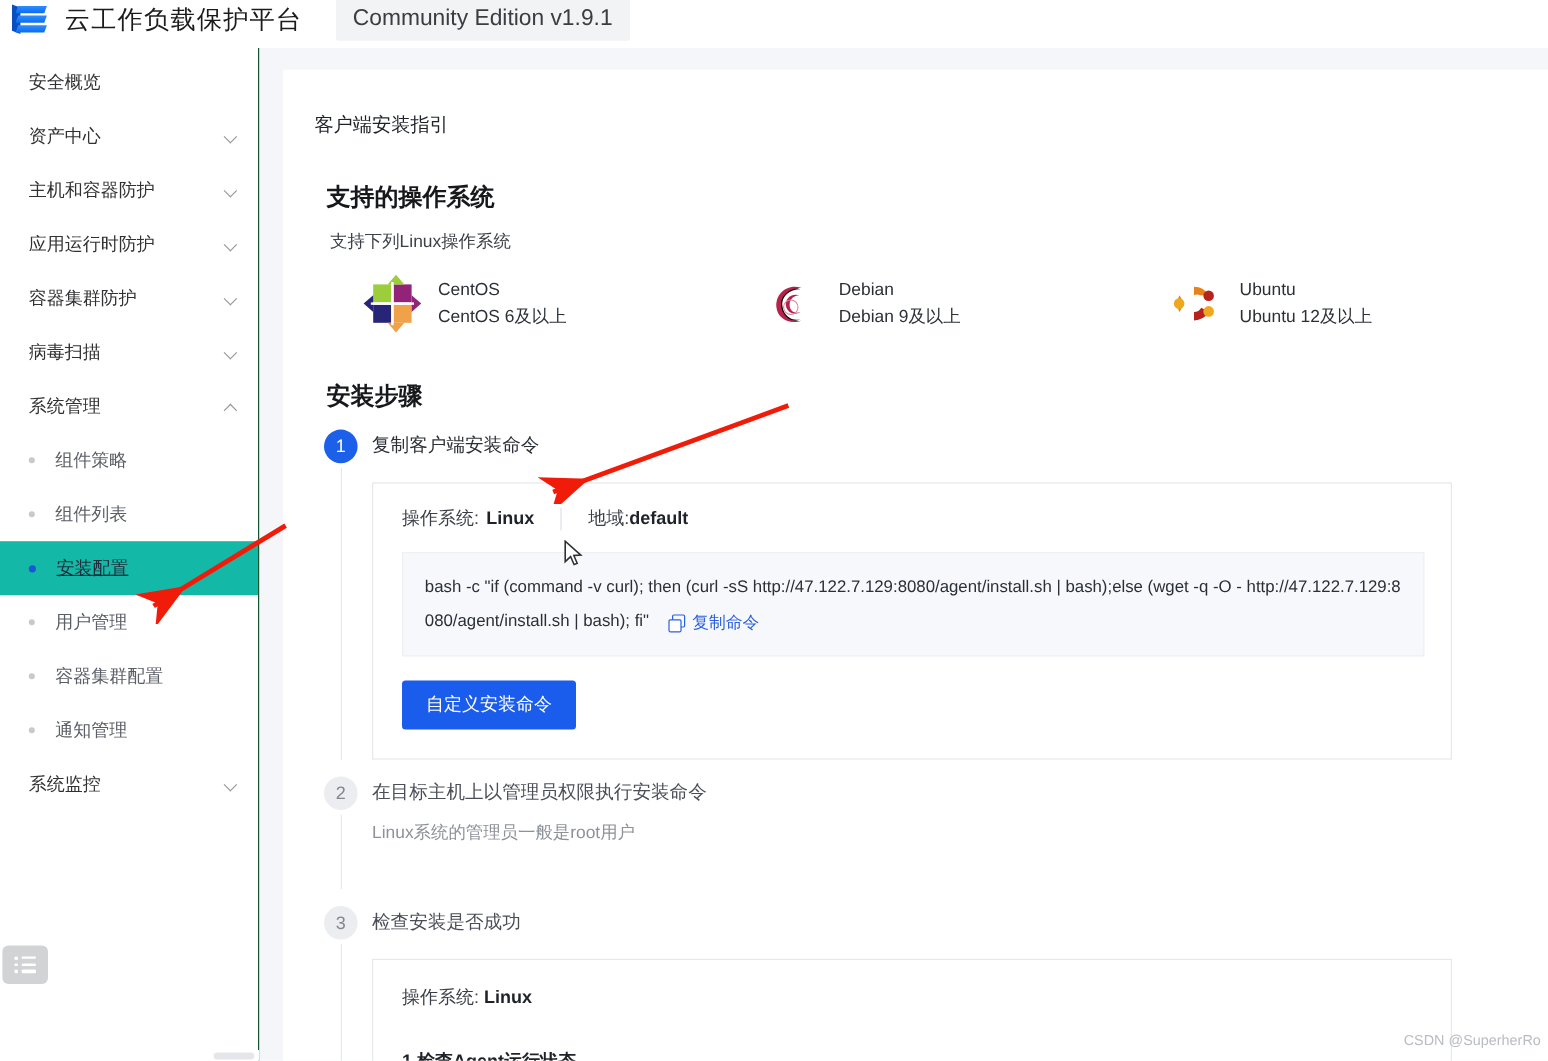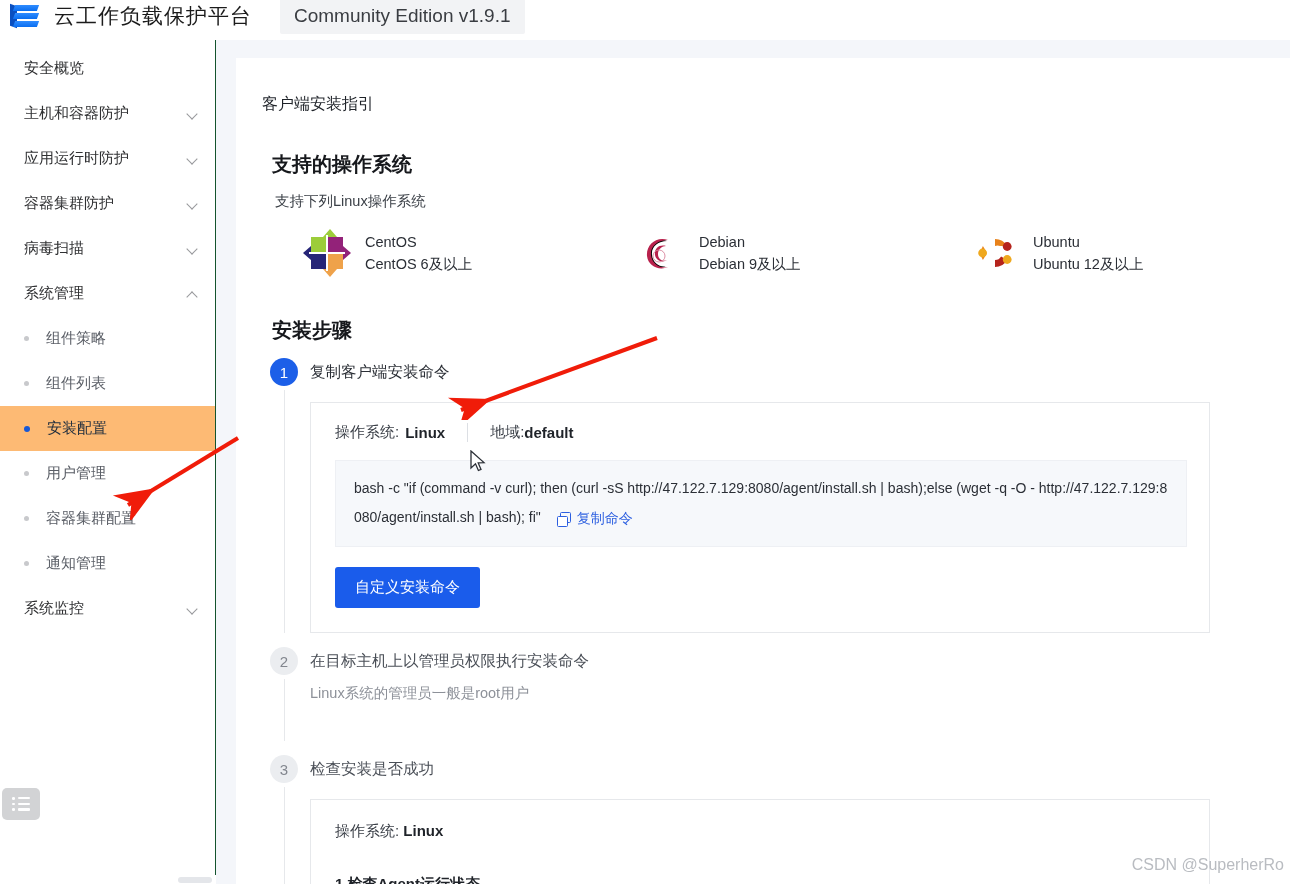--- a/index.html
+++ b/index.html
@@ -61,21 +61,21 @@
 
   .sub-item {
     height: 45px; display: flex; align-items: center;
     padding-left: 24px; font-size: 15px; color: #5a5e66; cursor: pointer;
     white-space: nowrap;
   }
   .sub-item .dot {
     width: 5px; height: 5px; border-radius: 50%;
     background: #c8c9cc; margin-right: 17px; flex: 0 0 auto;
   }
-  .sub-item.active { background: #fdba74; color: #1f2d3d; }
+  .sub-item.active { background: #14b8a6; color: #1f2d3d; text-decoration: underline; }
   .sub-item.active .dot { background: #1758d6; width: 6px; height: 6px; }
 
   .collapse-btn {
     position: absolute; left: 2px; bottom: 64px;
     width: 38px; height: 32px; border-radius: 5px;
     background: #d2d3d5; display: flex; align-items: center; justify-content: center;
     cursor: pointer;
   }
   .collapse-btn .ic { width: 18px; height: 14px; position: relative; }
   .collapse-btn .ic span { position: absolute; left: 6px; height: 2.4px; background:#fff; border-radius:1px; width: 12px; }
@@ -196,21 +196,21 @@
     padding: 22px 24px 20px 24px; width: 900px;
   }
   .check-os { font-size: 15px; color: #3a3f47; }
   .check-os b { color: #1f2329; }
   .check-h { font-size: 15px; font-weight: bold; color: #1f2329; margin-top: 34px; }
 
   
   .anno { position: absolute; pointer-events: none; z-index: 40; }
   .watermark {
     position: absolute; right: 6px; bottom: 10px;
-    font-size: 16px; color: #b9bcc1; z-index: 40; white-space: nowrap;
+    font-size: 12px; color: #b9bcc1; z-index: 40; white-space: nowrap;
   }
   .cursor-ic { position: absolute; z-index: 41; }
 </style>
 </head>
 <body>
 
 <div id="app">
 
   <div class="topbar">
     <div class="logo-mark">
@@ -223,20 +223,24 @@
     <div class="edition-badge">Community Edition v1.9.1</div>
   </div>
 
   <div class="sidebar">
     <div class="menu">
 
       <div class="menu-item">
         <span class="label">安全概览</span>
       </div>
 
+      <div class="menu-item">
+        <span class="label">资产中心</span>
+        <span class="chev"></span>
+      </div>
 
       <div class="menu-item">
         <span class="label">主机和容器防护</span>
         <span class="chev"></span>
       </div>
 
       <div class="menu-item">
         <span class="label">应用运行时防护</span>
         <span class="chev"></span>
       </div>

